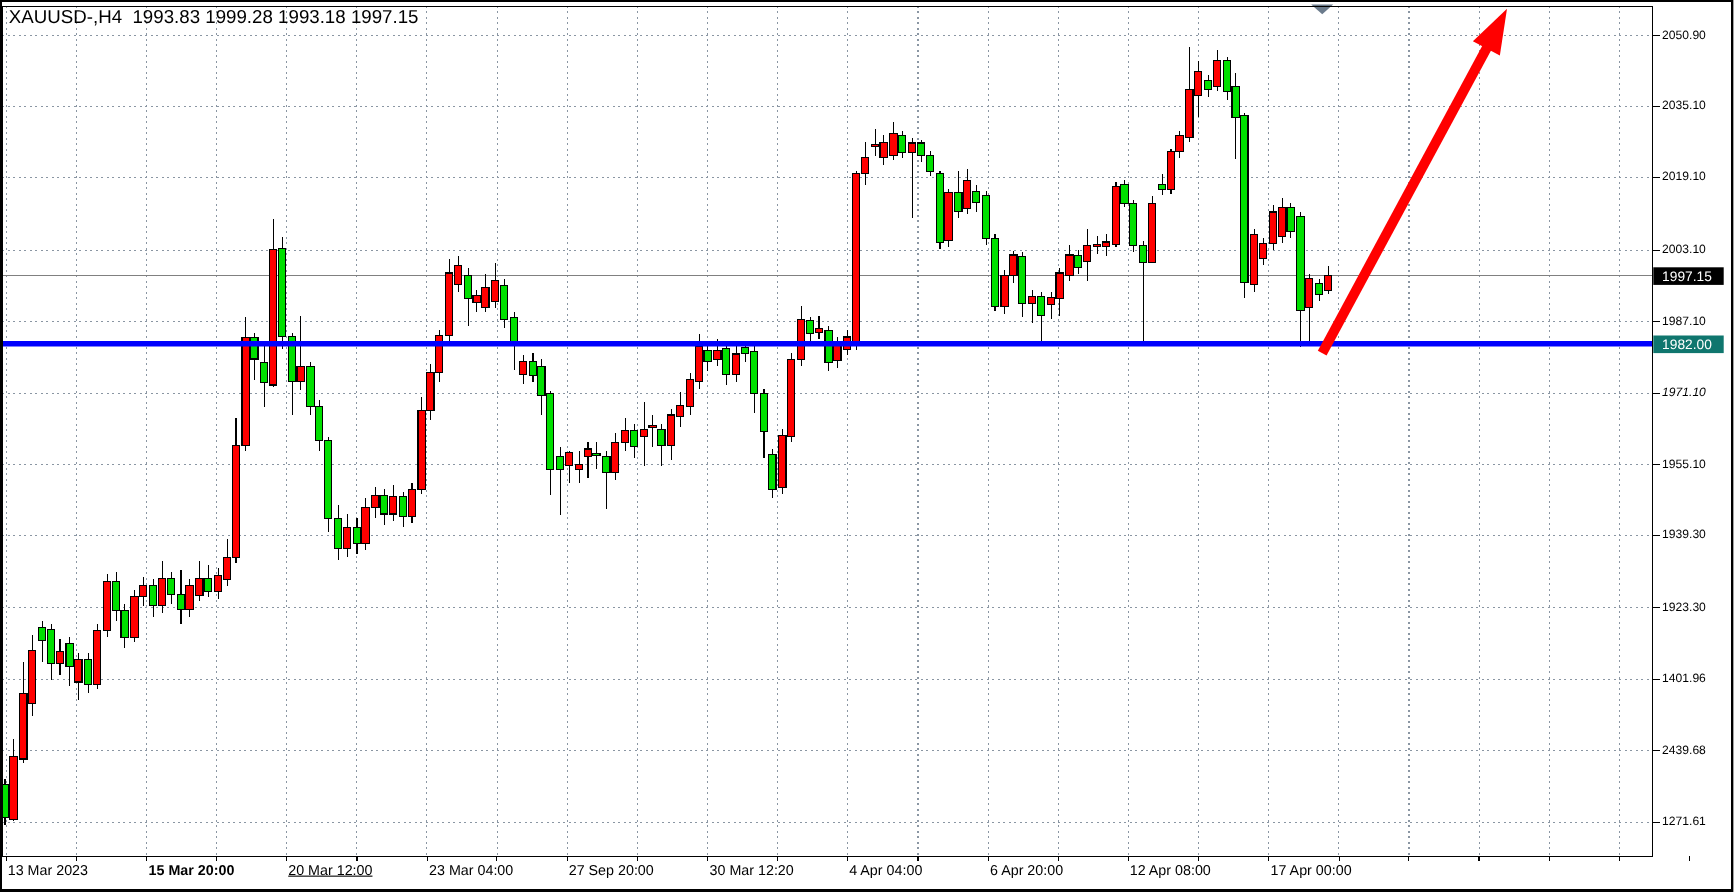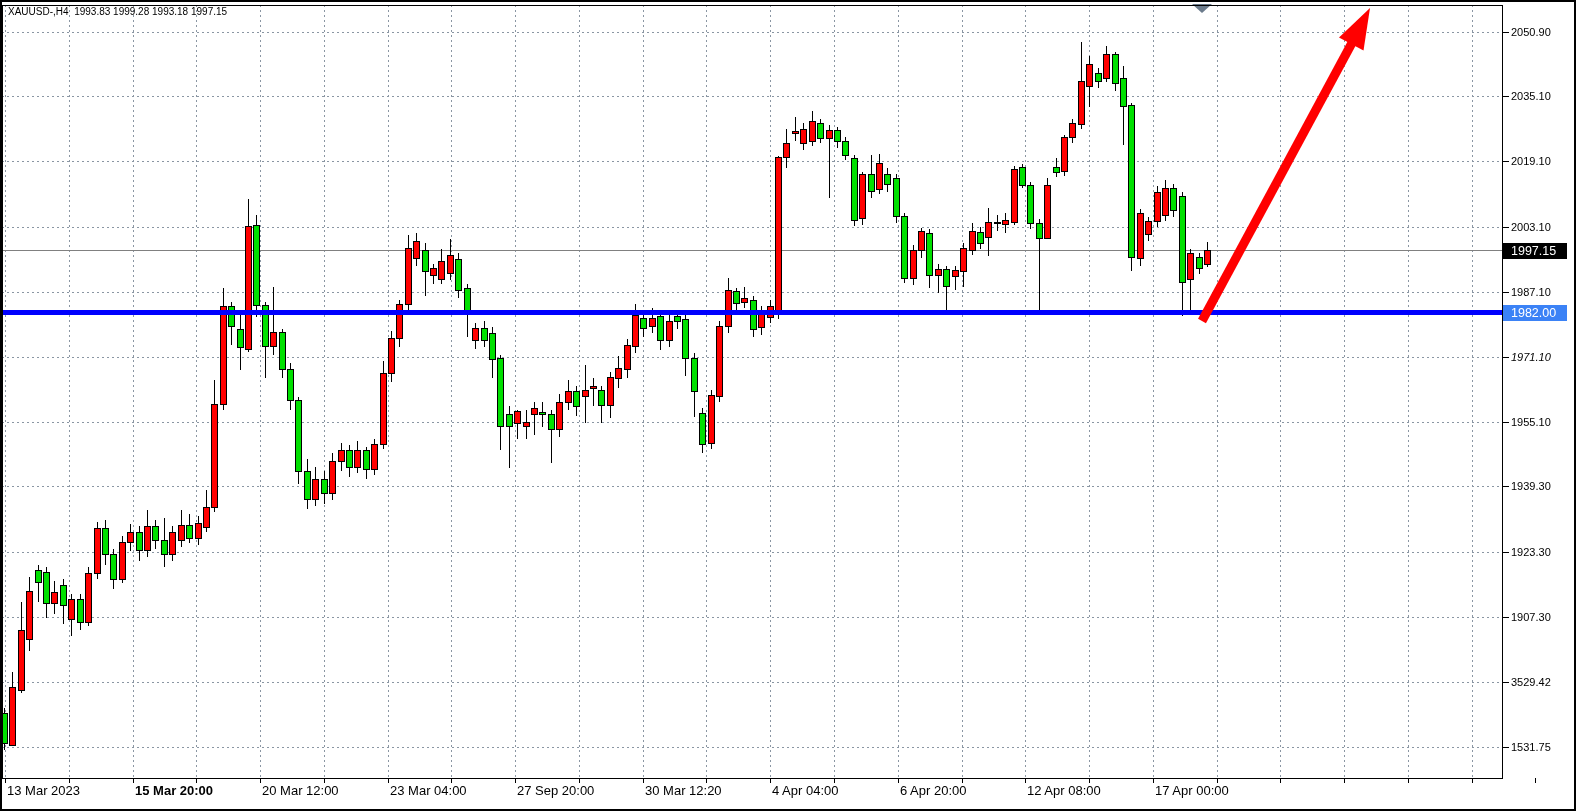--- a/index.html
+++ b/index.html
@@ -1,25 +1,25 @@
 <!DOCTYPE html>
 <html><head>
 <meta charset="utf-8">
 <style>
   html,body{margin:0;padding:0;background:#fff;}
   .window{position:relative;width:1576px;height:811px;background:#ffffff;overflow:hidden;
           font-family:"Liberation Sans", sans-serif;}
   #chart-svg{position:absolute;left:0;top:0;}
-  .ohlc{position:absolute;left:8px;top:6px;font-size:10px;color:#000;white-space:pre;z-index:5;}
+  .ohlc{position:absolute;left:8px;top:6px;font-size:17px;color:#000;white-space:pre;z-index:5;}
   .price-label{position:absolute;left:1511px;font-size:11px;color:#000;height:14px;line-height:14px;z-index:4;}
   .time-label{position:absolute;top:783px;font-size:13px;color:#000;white-space:nowrap;z-index:4;}
   .tag{position:absolute;left:1503px;width:64px;height:16px;line-height:16px;
        font-size:12.5px;padding-left:8px;box-sizing:border-box;z-index:6;}
   .tag-black{background:#000;color:#fff;top:243px;}
-  .tag-blue{background:#3b82f6;color:#fff;top:305px;}
+  .tag-blue{background:#0f766e;color:#fff;top:305px;}
 </style>
 </head>
 <body>
 
 <div class="window">
   <svg id="chart-svg" width="1576" height="811" viewBox="0 0 1576 811">
       <g stroke="#8a96a3" stroke-width="1" stroke-dasharray="2,3" shape-rendering="crispEdges">
         <line x1="5.5" y1="5" x2="5.5" y2="778"></line>
         <line x1="69.27000000000001" y1="5" x2="69.27000000000001" y2="778"></line>
         <line x1="133.04000000000002" y1="5" x2="133.04000000000002" y2="778"></line>
@@ -402,28 +402,28 @@
   <div id="price-axis">
       <div class="price-label" style="top: 25px;">2050.90</div>
       <div class="price-label" style="top: 89px;">2035.10</div>
       <div class="price-label" style="top: 154px;">2019.10</div>
       <div class="price-label" style="top: 220px;">2003.10</div>
       <div class="price-label" style="top: 285px;">1987.10</div>
       <div class="price-label" style="top: 350px; font-style: italic;">1971.10</div>
       <div class="price-label" style="top: 415px;">1955.10</div>
       <div class="price-label" style="top: 479px;">1939.30</div>
       <div class="price-label" style="top: 545px;">1923.30</div>
-      <div class="price-label" style="top: 610px;">1907.30</div>
-      <div class="price-label" style="top: 675px;">3529.42</div>
-      <div class="price-label" style="top: 740px;">1531.75</div>
+      <div class="price-label" style="top: 610px;">1401.96</div>
+      <div class="price-label" style="top: 675px;">2439.68</div>
+      <div class="price-label" style="top: 740px;">1271.61</div>
     </div>
   <div id="time-axis">
       <div class="time-label" style="left: 7px;">13 Mar 2023</div>
       <div class="time-label" style="left: 135px; font-weight: bold;">15 Mar 20:00</div>
-      <div class="time-label" style="left: 262px;">20 Mar 12:00</div>
+      <div class="time-label" style="left: 262px; text-decoration: underline;">20 Mar 12:00</div>
       <div class="time-label" style="left: 390px;">23 Mar 04:00</div>
       <div class="time-label" style="left: 517px;">27 Sep 20:00</div>
       <div class="time-label" style="left: 645px;">30 Mar 12:20</div>
       <div class="time-label" style="left: 772px;">4 Apr 04:00</div>
       <div class="time-label" style="left: 900px;">6 Apr 20:00</div>
       <div class="time-label" style="left: 1027px;">12 Apr 08:00</div>
       <div class="time-label" style="left: 1155px;">17 Apr 00:00</div>
     </div>
 
   <div class="tag tag-black">

